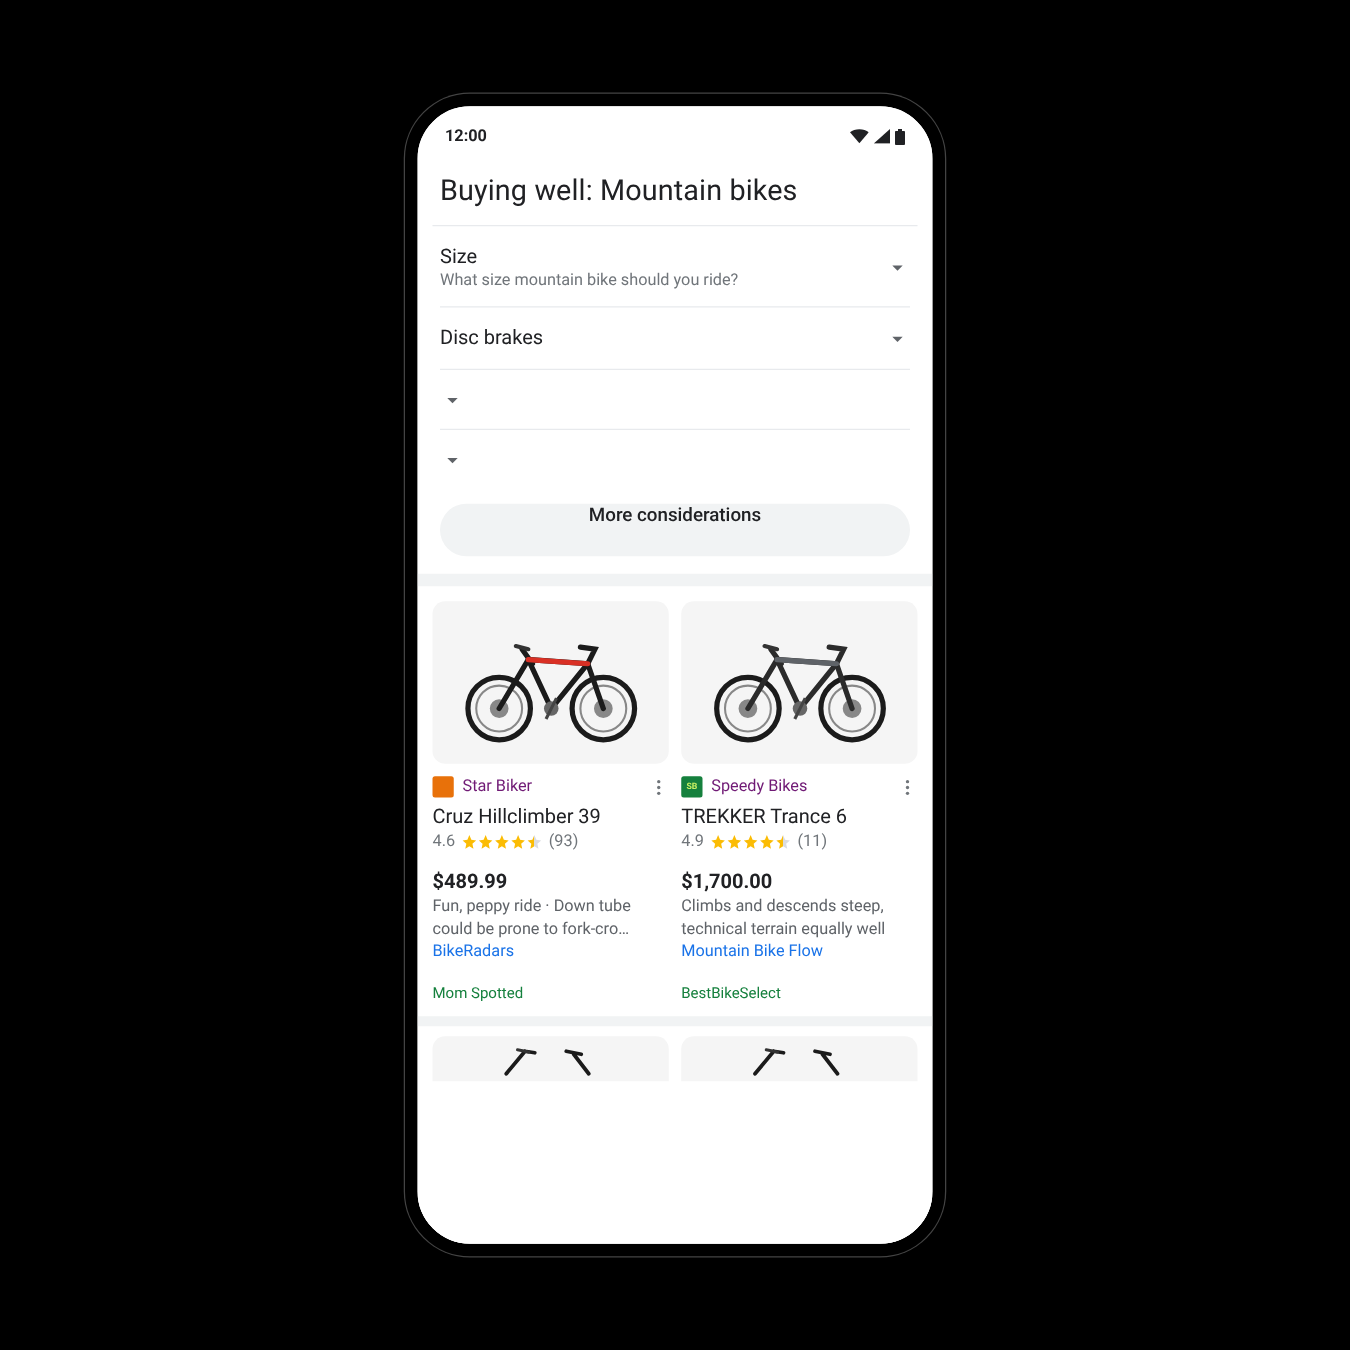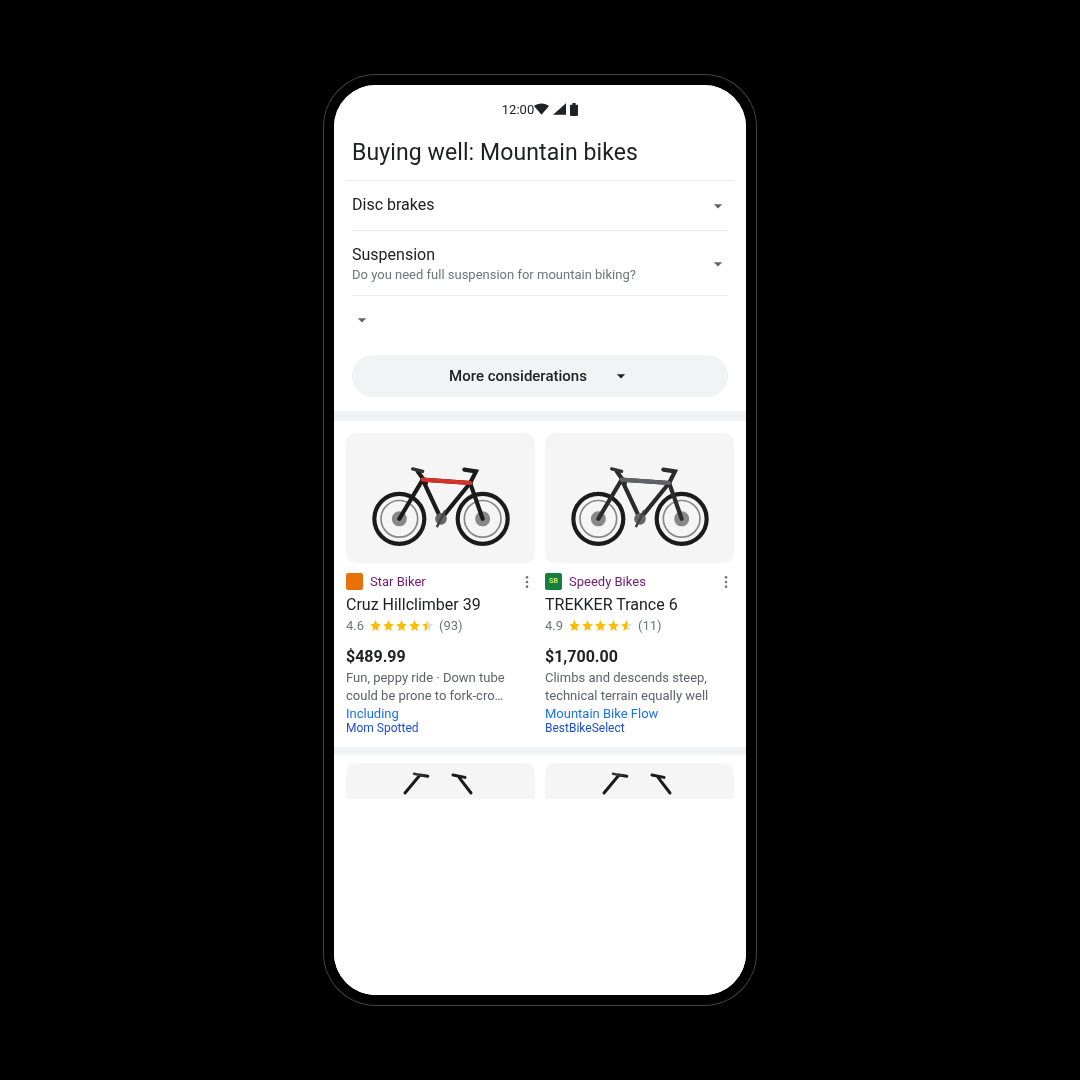--- a/index.html
+++ b/index.html
@@ -21,22 +21,22 @@
   }
   .screen {
     position: absolute; inset: 0;
     background: #fff;
     display: flex; flex-direction: column;
     overflow: hidden;
   }
   .status-bar {
     height: 38px;
     padding: 10px 22px 0 22px;
-    display: flex; align-items: center; justify-content: center;
-    font-size: 13px; font-weight: 400; color: #202124;
+    display: flex; align-items: center; justify-content: space-between;
+    font-size: 13px; font-weight: 700; color: #202124;
   }
   .status-icons { display: flex; gap: 4px; align-items: center; }
   .status-icons svg { display: block; }
 
   .content {
     flex: 1; overflow: hidden;
     display: flex; flex-direction: column;
   }
   .page-title {
     font-size: 23px; font-weight: 400; color: #202124;
@@ -58,20 +58,21 @@
 
   .more-btn {
     margin: 12px 18px 14px 18px;
     background: #f1f3f4;
     border-radius: 22px;
     height: 42px;
     display: flex; align-items: center; justify-content: center;
     gap: 24px;
     font-size: 15px; color: #202124; font-weight: 500;
     cursor: pointer;
+    flex-direction: column;
   }
 
   .section-gap { height: 10px; background: #f1f3f4; }
 
   .products {
     padding: 12px 12px 0 12px;
     display: flex; gap: 10px;
   }
   .prod-card { flex: 1; min-width: 0; }
   .prod-img {
@@ -88,21 +89,21 @@
   .seller-badge { width: 17px; height: 17px; border-radius: 2px; }
   .seller-name { font-size: 13px; color: #701a75; flex: 1; }
   .more-icon { width: 16px; color: #70757a; }
   .prod-name { font-size: 16px; color: #202124; margin-top: 5px; white-space: nowrap; overflow: hidden; text-overflow: ellipsis; }
   .rating-row { display: flex; align-items: center; gap: 5px; margin-top: 4px; font-size: 13px; color: #70757a; }
   .stars { display: flex; gap: 0px; }
   .star { width: 13px; height: 13px; }
   .price { font-size: 16px; font-weight: 700; color: #202124; margin-top: 14px; }
   .desc { font-size: 13px; color: #5f6368; line-height: 1.35; margin-top: 3px; display: -webkit-box; -webkit-line-clamp: 2; -webkit-box-orient: vertical; overflow: hidden; }
   .link { font-size: 13px; color: #1a73e8; margin-top: 2px; }
-  .link2 { font-size: 12px; color: #1d4ed8; margin-top: 0; }
+  .link2 { font-size: 12px; color: #15803d; margin-top: 18px; }
 
   .bottom-peek {
     padding: 0 12px; display: flex; gap: 10px; margin-top: 8px;
   }
   .peek-card {
     flex: 1; height: 36px; background: #f5f5f5; border-radius: 10px 10px 0 0;
     display:flex; align-items:flex-end; justify-content:center; overflow:hidden;
   }
   .fade {
     position: absolute; left:0; right:0; bottom:0; height: 100px;
@@ -132,31 +133,36 @@
     </div>
 
     <div class="content">
 
       <h1 class="page-title">Buying well: Mountain bikes</h1>
       <div class="divider"></div>
 
       <div class="accordion">
         <div class="acc-item">
           <div class="acc-text">
-            <div class="acc-title">Disc brakes</div>
+            <div class="acc-title">Size</div>
+            <div class="acc-sub">What size mountain bike should you ride?</div>
           </div>
           <svg class="chevron" viewBox="0 0 24 24">
               <path fill="currentColor" d="M7 10l5 5 5-5z"></path>
             </svg>
         </div>
         <div class="acc-item">
           <div class="acc-text">
-            <div class="acc-title">Suspension</div>
-            <div class="acc-sub">Do you need full suspension for mountain biking?</div>
-          </div>
+            <div class="acc-title">Disc brakes</div>
+          </div>
+          <svg class="chevron" viewBox="0 0 24 24">
+              <path fill="currentColor" d="M7 10l5 5 5-5z"></path>
+            </svg>
+        </div>
+        <div class="acc-item">
           <svg class="chevron" viewBox="0 0 24 24">
               <path fill="currentColor" d="M7 10l5 5 5-5z"></path>
             </svg>
         </div>
         <div class="acc-item" style="border-bottom:none">
           <svg class="chevron" viewBox="0 0 24 24">
               <path fill="currentColor" d="M7 10l5 5 5-5z"></path>
             </svg>
         </div>
       </div>
@@ -230,21 +236,21 @@
                       <stop offset="50%" stop-color="#dadce0"></stop>
                     </linearGradient>
                   </defs>
                   <path fill="url(#h1)" d="M12 2l2.9 6.9L22 10l-5.5 4.8L18 22l-6-3.7L6 22l1.5-7.2L2 10l7.1-1.1z"></path>
                 </svg>
             </span>
             <span>(93)</span>
           </div>
           <div class="price">$489.99</div>
           <div class="desc">Fun, peppy ride · Down tube could be prone to fork-cro…</div>
-          <div class="link">Including</div>
+          <div class="link">BikeRadars</div>
           <div class="link2">Mom Spotted</div>
         </div>
 
         <div class="prod-card">
           <div class="prod-img">
             <svg width="170" height="100" viewBox="0 0 200 120">
               <g stroke="#1b1b1b" fill="none" stroke-width="5">
                 <circle cx="50" cy="85" r="30"></circle>
                   <circle cx="150" cy="85" r="30"></circle>
               </g>

